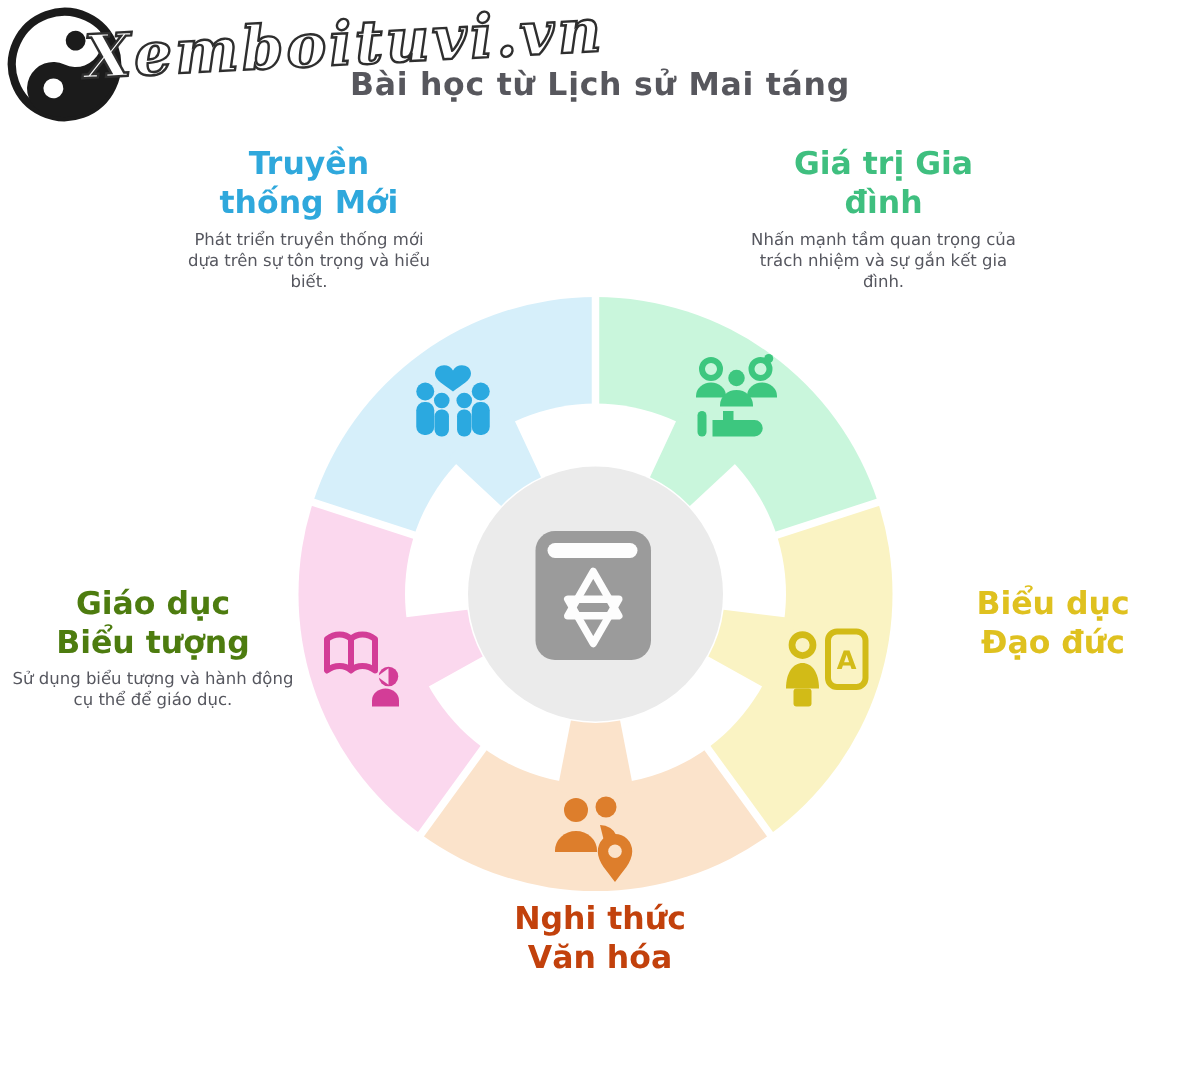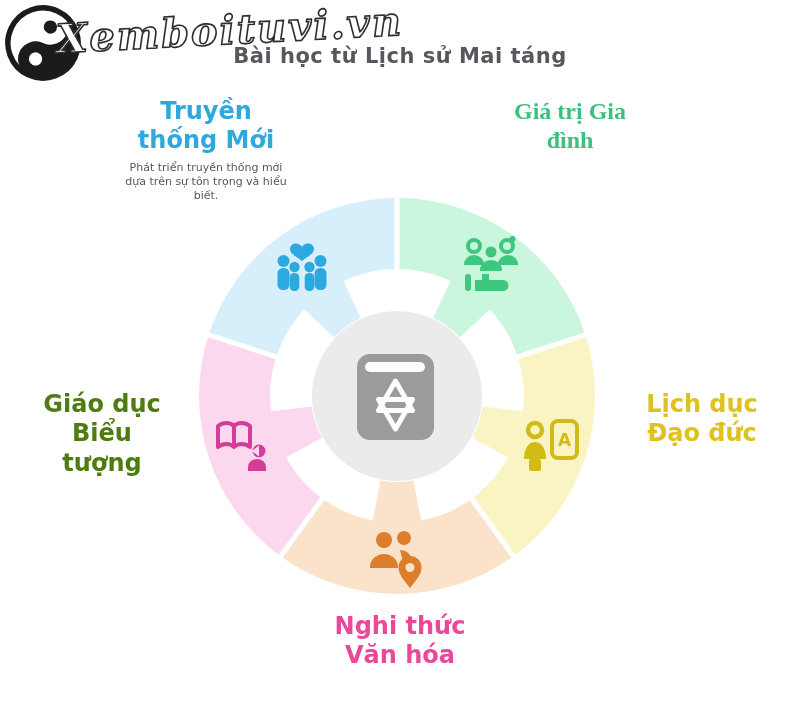--- a/index.html
+++ b/index.html
@@ -15,24 +15,24 @@
   svg.donut{position:absolute;left:0;top:0;width:800px;height:719px;}
   .seg-icon{position:absolute;width:64px;height:64px;z-index:3;}
   .seg-icon svg{width:100%;height:100%;}
   .icon-top-left{left:270px;top:233px;}
   .icon-top-right{left:460px;top:233px;}
   .icon-right{left:519px;top:414px;}
   .icon-bottom{left:365px;top:526px;}
   .icon-left{left:211px;top:414px;}
   .center-emblem{position:absolute;left:354px;top:348px;width:86px;height:96px;z-index:3;color:#9b9b9b;}
   .label{position:absolute;text-align:center;color:#56575f;z-index:2;}
-  .label h2{margin:0 auto 5px;font-size:24px;font-weight:bold;line-height:1.22;max-width:142px;}
+  .label h2{margin:0 auto 5px;font-size:21px;font-weight:bold;line-height:1.22;max-width:142px;}
   .label p{margin:0;font-size:11px;line-height:1.28;}
   .pos-top-left{left:122px;top:97px;width:168px;}
-  .pos-top-right{left:476px;top:97px;width:188px;font-family:Liberation Serif, serif;}
+  .pos-top-right{left:495px;top:97px;width:188px;}
   .pos-right{left:608px;top:390px;width:188px;}
   .pos-left{left:8px;top:390px;width:188px;}
   .pos-bottom{left:295px;top:600px;width:210px;}
 </style>
 </head>
 <body>
 
 <div class="stage">
 
   <div class="logo">
@@ -132,24 +132,26 @@
       <path d="M41.5 81 L24.5 51.5 L58.5 51.5 Z" fill="none" stroke="#fdfdfd" stroke-width="5" stroke-linejoin="round"></path>
     </svg>
   </div>
 
   <div class="label pos-top-left">
     <h2 style="color: rgb(47, 168, 220);">Truyền thống Mới</h2>
     <p>Phát triển truyền thống mới dựa trên sự tôn trọng và hiểu biết.</p>
   </div>
   <div class="label pos-top-right">
     <h2 style="color: rgb(63, 191, 127);">Giá trị Gia đình</h2>
+    <p>Nhấn mạnh tầm quan trọng của trách nhiệm và sự gắn kết gia đình.</p>
   </div>
   <div class="label pos-right">
-    <h2 style="color: rgb(223, 193, 31);">Lịch dục Đạo đức</h2>
+    <h2 style="color: rgb(223, 193, 31);">Biểu dục Đạo đức</h2>
   </div>
   <div class="label pos-left">
     <h2 style="color: #4d7c0f;">Giáo dục Biểu tượng</h2>
+    <p>Sử dụng biểu tượng và hành động cụ thể để giáo dục.</p>
   </div>
   <div class="label pos-bottom">
-    <h2 style="color: #ec4899; margin-top: 12px;">Nghi thức Văn hóa</h2>
+    <h2 style="color: #c2410c;">Nghi thức Văn hóa</h2>
   </div>
 
 </div>
 
 </body></html>

